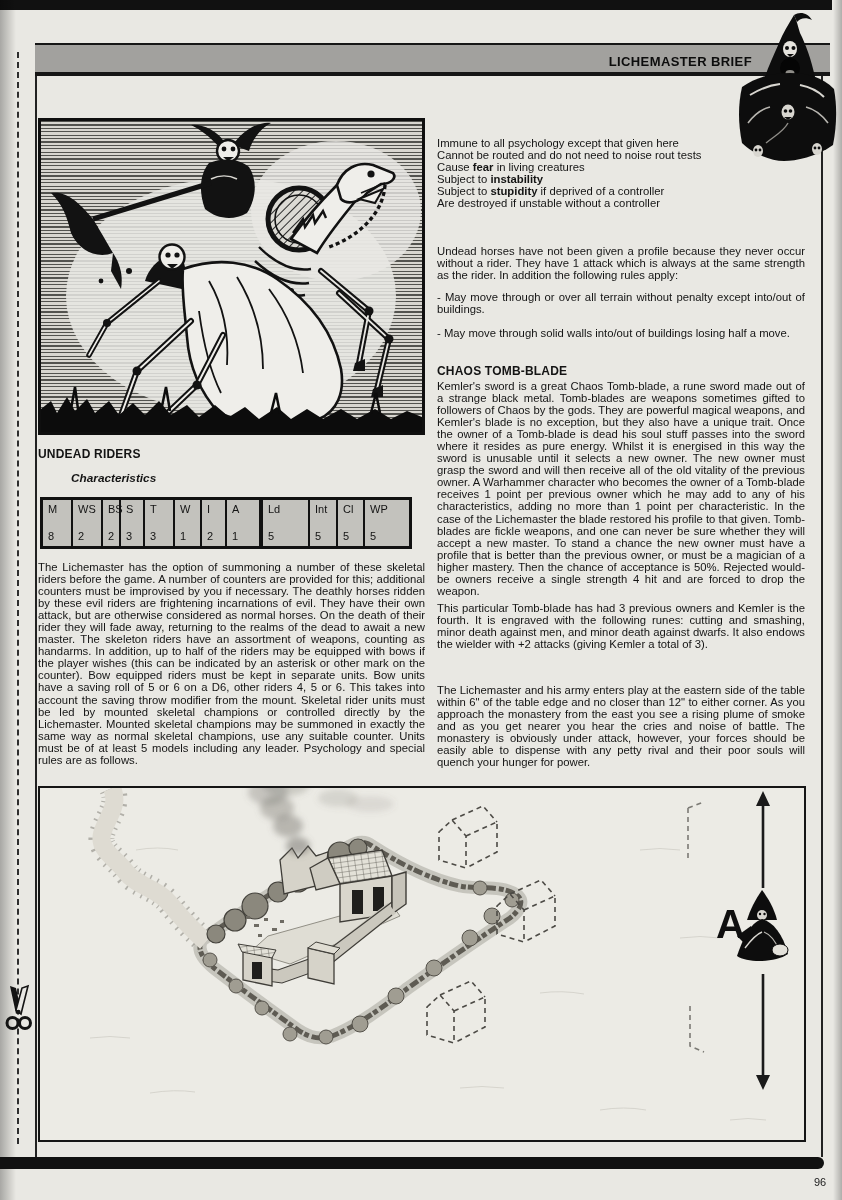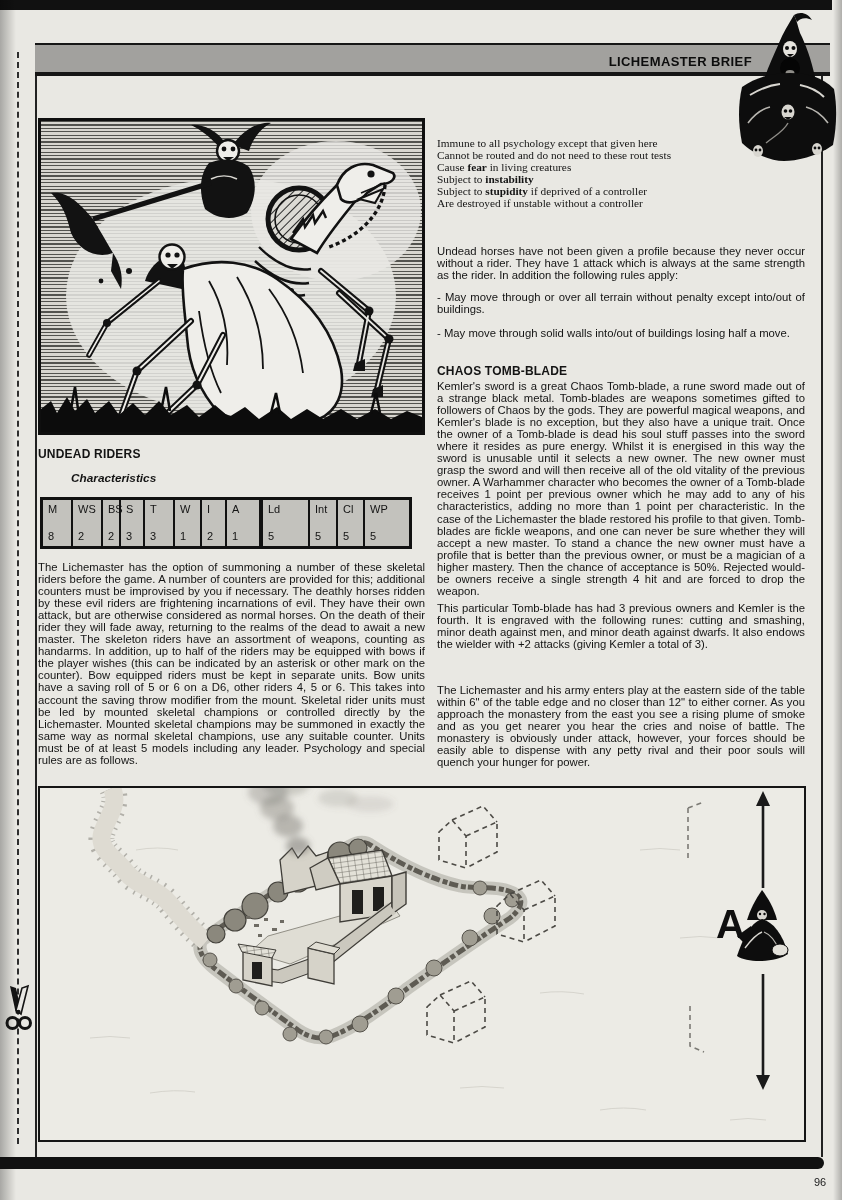--- a/index.html
+++ b/index.html
@@ -20,21 +20,21 @@
     position:absolute;left:35px;top:43px;width:795px;height:33px;
     background:#a2a19e;border-top:2px solid #161616;border-bottom:4px solid #161616;
     text-align:right; padding-right:78px; box-sizing:border-box;
   }
   .header-bar .title{font-weight:bold;font-size:13px;letter-spacing:.4px;line-height:33px;color:#0d0d0d;}
   .wizard{position:absolute;left:736px;top:11px;}
   .col-left{position:absolute;left:38px;width:387px;}
   .col-right{position:absolute;left:437px;width:368px;font-size:11.3px;line-height:12.05px;text-align:justify;}
   .abs{position:absolute;}
   .body-text{font-size:11.3px;line-height:12.05px;text-align:justify;}
-  .rule-line{font-size:11.3px;line-height:12.05px;text-align:left;font-family:Liberation Serif, serif;}
+  .rule-line{font-size:11.3px;line-height:12.05px;text-align:left;}
   .sec-head{font-weight:bold;font-size:12px;letter-spacing:.2px;}
   .char-label{font-weight:bold;font-style:italic;font-size:11.8px;margin-left:33px;}
   .illus-box{
     position:absolute;left:38px;top:118px;width:381px;height:311px;
     border:3px solid #0f0f0f;
     background:repeating-linear-gradient(to bottom,#53534f 0px,#53534f 1.1px,#d8d6d0 1.1px,#d8d6d0 3.4px);
   }
   .illus-box svg{position:absolute;left:0;top:0;}
   .stats-table{
     position:absolute;left:40px;top:497px;width:366px;height:46px;
@@ -251,21 +251,21 @@
     <div class="stat-cell" style="width:29px">
         <span>WP</span>
         <span>5</span>
       </div>
   </div>
 
   <div class="col-left abs body-text" style="top:561px;left:38px;">The Lichemaster has the option of summoning a number of these skeletal riders before the game. A number of counters are provided for this; additional counters must be improvised by you if necessary. The deathly horses ridden by these evil riders are frightening incarnations of evil. They have their own attack, but are otherwise considered as normal horses. On the death of their rider they will fade away, returning to the realms of the dead to await a new master. The skeleton riders have an assortment of weapons, counting as handarms. In addition, up to half of the riders may be equipped with bows if the player wishes (this can be indicated by an asterisk or other mark on the counter). Bow equipped riders must be kept in separate units. Bow units have a saving roll of 5 or 6 on a D6, other riders 4, 5 or 6. This takes into account the saving throw modifier from the mount. Skeletal rider units must be led by mounted skeletal champions or controlled directly by the Lichemaster. Mounted skeletal champions may be summoned in exactly the same way as normal skeletal champions, use any suitable counter. Units must be of at least 5 models including any leader. Psychology and special rules are as follows.</div>
 
   <div class="col-right abs" style="top:137px;">
     <div class="rule-line"><span>Immune to all psychology except that given here</span><b></b><span></span></div>
-    <div class="rule-line"><span>Cannot be routed and do not need to these rout tests</span><b></b><span></span></div>
+    <div class="rule-line"><span>Cannot be routed and do not need to noise rout tests</span><b></b><span></span></div>
     <div class="rule-line"><span>Cause </span><b>fear</b><span> in living creatures</span></div>
     <div class="rule-line"><span>Subject to </span><b>instability</b><span></span></div>
     <div class="rule-line"><span>Subject to </span><b>stupidity</b><span> if deprived of a controller</span></div>
     <div class="rule-line"><span>Are destroyed if unstable without a controller</span><b></b><span></span></div>
   </div>
 
   <div class="col-right abs" style="top:245px;">Undead horses have not been given a profile because they never occur without a rider. They have 1 attack which is always at the same strength as the rider. In addition the following rules apply:</div>
   <div class="col-right abs" style="top:291px;">- May move through or over all terrain without penalty except into/out of buildings.</div>
   <div class="col-right abs" style="top:327px;">- May move through solid walls into/out of buildings losing half a move.</div>
 

